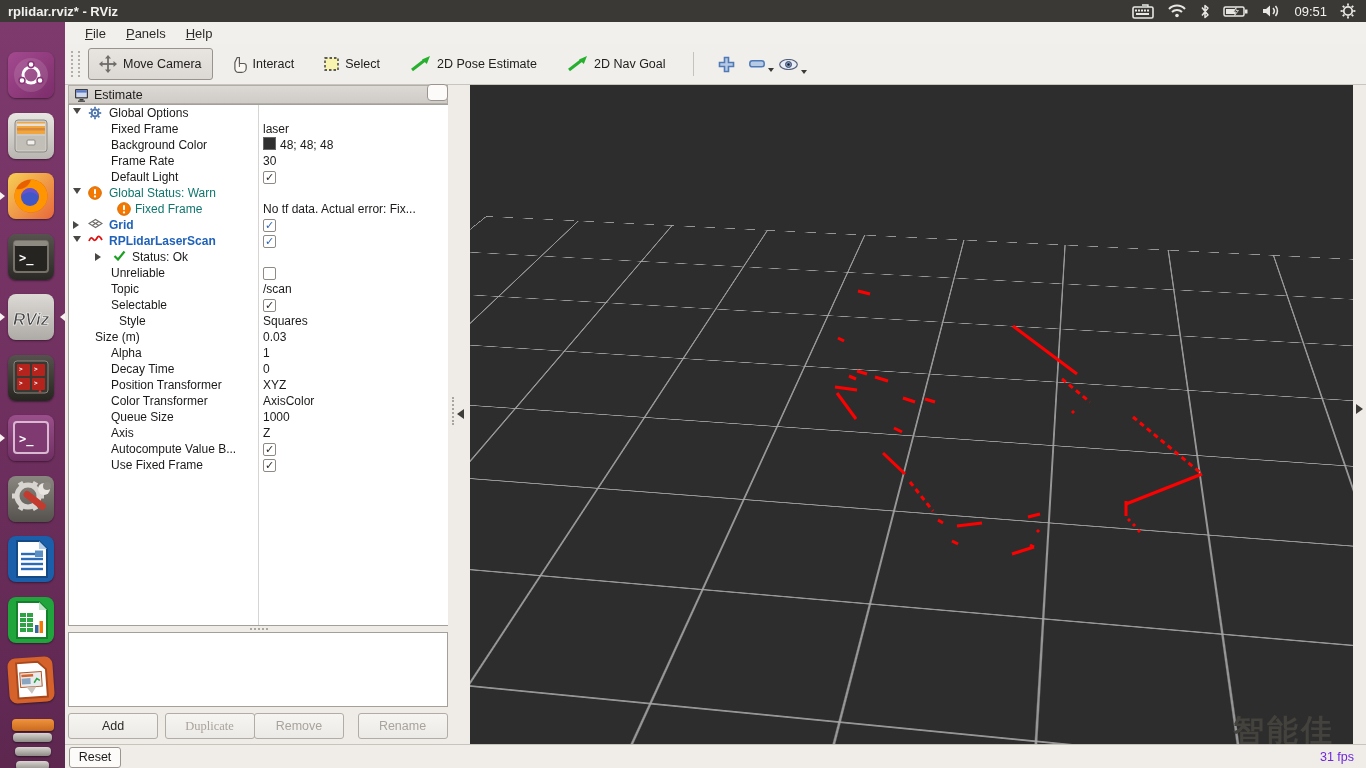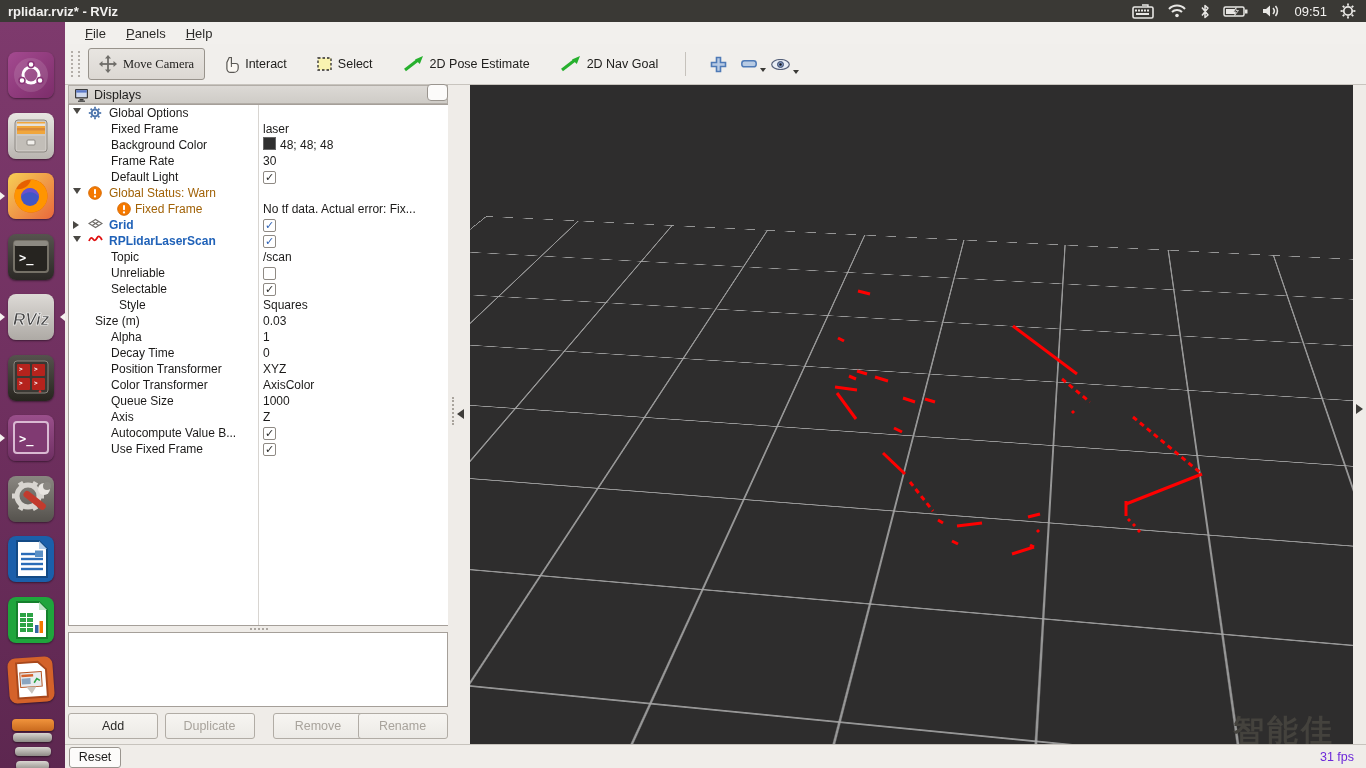--- a/index.html
+++ b/index.html
@@ -25,21 +25,21 @@
   #menubar{position:absolute;left:65px;top:22px;right:0;height:22px;background:#f2f0ed;
     display:flex;align-items:center;gap:4px;padding-left:12px;border-bottom:1px solid #e0dcd7;}
   .menu-item{font-size:13px;color:#2d2c2a;padding:2px 8px;}
   .menu-item::first-letter{text-decoration:underline;}
   #rviztoolbar{position:absolute;left:65px;top:44px;right:0;height:40px;background:#f1efec;
     border-bottom:1px solid #c8c4be;display:flex;align-items:center;}
   .tb-handle{width:5px;height:26px;margin-left:6px;border-left:2px dotted #b3aea8;
     border-right:2px dotted #b3aea8;}
   .tb-btn{display:flex;align-items:center;gap:6px;font-size:12.5px;color:#22211f;
     padding:6px 10px;margin-left:8px;border:1px solid transparent;border-radius:3px;}
-  .tb-btn.active{background:linear-gradient(#e8e5e1,#dcd8d3);border-color:#98938c;font-family:Liberation Serif, serif;}
+  .tb-btn.active{background:linear-gradient(#e8e5e1,#dcd8d3);border-color:#98938c;}
   .tb-sep{width:1px;height:24px;background:#c6c2bc;margin:0 10px 0 16px;}
   .tb-tool{position:relative;margin-left:14px;display:flex;align-items:center;}
   .tb-caret{position:absolute;right:-9px;bottom:-4px;width:0;height:0;
     border-left:3.5px solid transparent;border-right:3.5px solid transparent;border-top:4px solid #3a3936;}
   
   #panel-header{position:absolute;left:68px;top:85px;width:380px;height:19px;
     background:linear-gradient(#dcd9d5,#cfccc7);border:1px solid #b2ada7;box-sizing:border-box;
     display:flex;align-items:center;font-size:12.5px;color:#1d1c1b;}
   #panel-header .ph-icon{margin:0 5px 0 5px;display:flex;}
   #panel-float-btn{position:absolute;left:427px;top:84px;width:21px;height:17px;background:#fcfbfa;
@@ -47,21 +47,21 @@
   #tree{position:absolute;left:68px;top:104px;width:456px;height:522px;background:#ffffff;
     border:1px solid #a59f99;box-sizing:border-box;overflow:hidden;}
   #tree .divider{position:absolute;left:189px;top:0;bottom:0;width:1px;background:#d8d5d1;}
   .trow{position:relative;height:16px;line-height:16px;font-size:12px;color:#1b1a19;white-space:nowrap;}
   .trow .lbl{position:absolute;top:0;}
   .trow .val{position:absolute;left:194px;top:0;color:#1b1a19;}
   .trow .exp{position:absolute;top:3px;width:0;height:0;}
   .exp.open{border-left:4.5px solid transparent;border-right:4.5px solid transparent;border-top:6px solid #4a4844;}
   .exp.closed{border-top:4.5px solid transparent;border-bottom:4.5px solid transparent;border-left:6px solid #4a4844;margin-top:1px;}
   .trow .ticon{position:absolute;top:1px;display:flex;}
-  .tone-warn{color:#a16207;}
+  .tone-warn{color:#0f766e;}
   .tone-display{color:#2062b8;font-weight:bold;}
   .cbox{position:absolute;left:194px;top:1.5px;width:13px;height:13px;background:#fff;
     border:1px solid #8f8a84;border-radius:2px;box-sizing:border-box;font-size:11px;line-height:11px;
     text-align:center;color:#2a2a28;font-weight:bold;}
   .cbox.blue{color:#2f62b5;}
   .swatch{display:inline-block;width:11px;height:11px;background:#2f2f2f;border:1px solid #666;
     vertical-align:-1px;margin-right:4px;}
   #panel-gap-handle{position:absolute;left:250px;top:628px;width:18px;height:3px;
     border-top:2px dotted #aca7a1;}
   #panel-empty{position:absolute;left:68px;top:632px;width:380px;height:75px;background:#fff;
@@ -369,21 +369,21 @@
         <span style="display: flex;">
           <svg width="15" height="14" viewBox="0 0 15 14" xmlns="http://www.w3.org/2000/svg">
             <rect x="1" y="1" width="13" height="9.5" rx="1" fill="#3a3a3a"></rect>
             <rect x="2.2" y="2.2" width="10.6" height="7" fill="#cfd9ee"></rect>
             <rect x="2.2" y="2.2" width="10.6" height="2.4" fill="#5b79c9"></rect>
             <rect x="5.5" y="11" width="4" height="1.6" fill="#3a3a3a"></rect>
             <rect x="4" y="12.6" width="7" height="1.2" fill="#3a3a3a"></rect>
           </svg>
         </span>
       </span>
-    <span>Displays</span>
+    <span>Estimate</span>
   </div>
   <div id="panel-float-btn"></div>
 
   <div id="tree">
     <div class="divider"></div>
     <div id="tree-rows">
         <div class="trow">
           <span class="exp open" style="left: 4px;"></span>
           <span class="ticon" style="display: flex; position: absolute; left: 19px; top: 1px;">
             <svg width="14" height="14" viewBox="0 0 14 14" xmlns="http://www.w3.org/2000/svg">
@@ -458,26 +458,35 @@
           <span class="exp open" style="left: 4px;"></span>
           <span class="ticon" style="display: flex; position: absolute; left: 19px; top: 1px;">
             <svg width="15" height="10" viewBox="0 0 15 10" xmlns="http://www.w3.org/2000/svg">
               <path d="M1 7 Q3 2 5 5 T9 4 T14 6" stroke="#e01010" stroke-width="1.8" fill="none"></path>
             </svg>
           </span>
           <span class="lbl tone-display" style="left: 40px;">RPLidarLaserScan</span>
           <span class="cbox blue">✓</span>
         </div>
         <div class="trow">
+          <span class="exp closed" style="left: 26px;"></span>
+          <span class="ticon" style="display: flex; position: absolute; left: 44px; top: 1px;">
+            <svg width="13" height="11" viewBox="0 0 13 11" xmlns="http://www.w3.org/2000/svg">
+              <path d="M1.5 6 L5 9.5 L11.5 1.5" stroke="#1ca021" stroke-width="2.2" fill="none"></path>
+            </svg>
+          </span>
+          <span class="lbl" style="left: 63px;">Status: Ok</span>
+        </div>
+        <div class="trow">
+          <span class="lbl" style="left: 42px;">Unreliable</span>
+          <span class="cbox"></span>
+        </div>
+        <div class="trow">
           <span class="lbl" style="left: 42px;">Topic</span>
           <span class="val">/scan</span>
-        </div>
-        <div class="trow">
-          <span class="lbl" style="left: 42px;">Unreliable</span>
-          <span class="cbox"></span>
         </div>
         <div class="trow">
           <span class="lbl" style="left: 42px;">Selectable</span>
           <span class="cbox">✓</span>
         </div>
         <div class="trow">
           <span class="lbl" style="left: 50px;">Style</span>
           <span class="val">Squares</span>
         </div>
         <div class="trow">
@@ -516,22 +525,22 @@
           <span class="lbl" style="left: 42px;">Use Fixed Frame</span>
           <span class="cbox">✓</span>
         </div>
       </div>
   </div>
 
   <div id="panel-gap-handle"></div>
   <div id="panel-empty"></div>
   <div id="panel-buttons">
       <div class="pbtn" style="left: 68px;">Add</div>
-      <div class="pbtn disabled" style="left: 164.5px;">Duplicate</div>
-      <div class="pbtn disabled" style="left: 273px;">Remove</div>
+      <div class="pbtn disabled" style="left: 164.5px; font-family: Liberation Serif, serif;">Duplicate</div>
+      <div class="pbtn disabled" style="left: 254px;">Remove</div>
       <div class="pbtn disabled" style="left: 357.5px;">Rename</div>
     </div>
 
   <div id="split-l">
     <div class="dots"></div>
     <div class="tri"></div>
   </div>
   <div id="split-r">
     <div class="tri"></div>
   </div>

